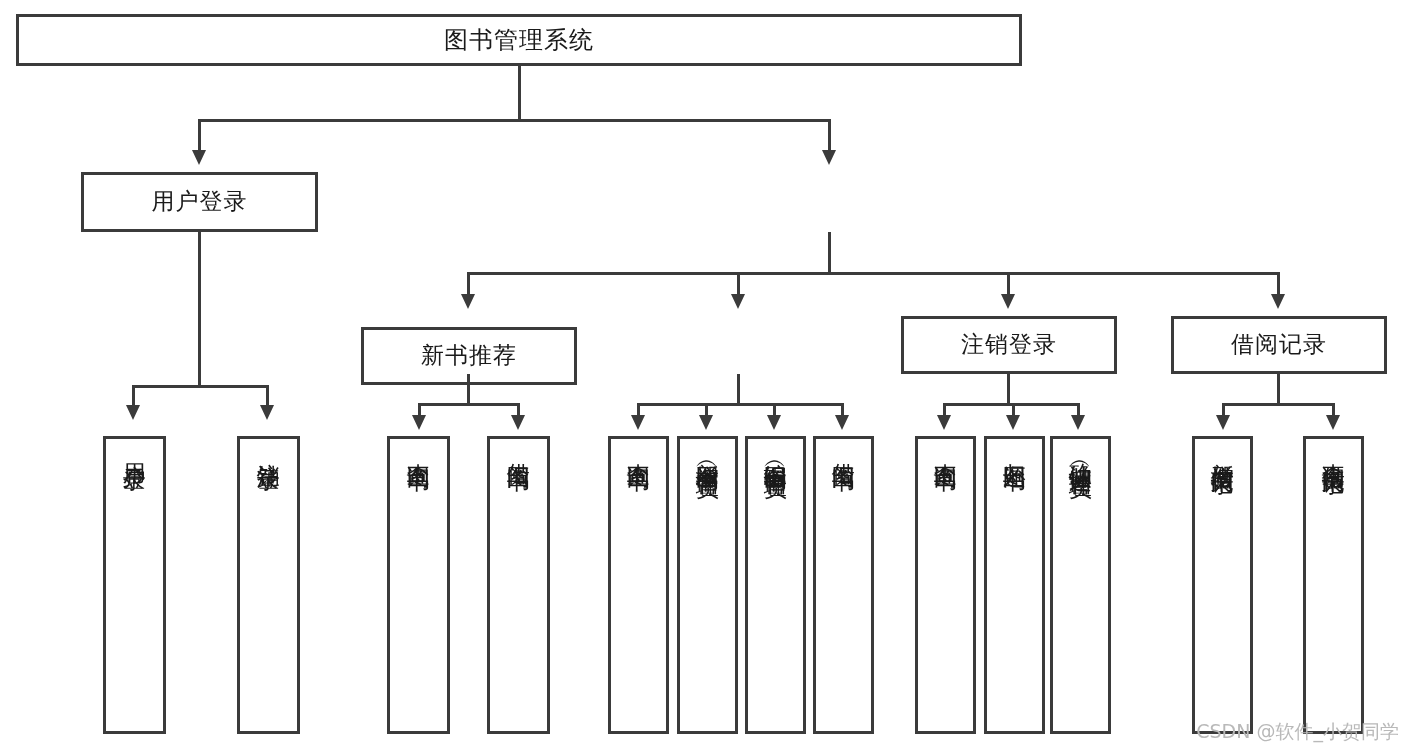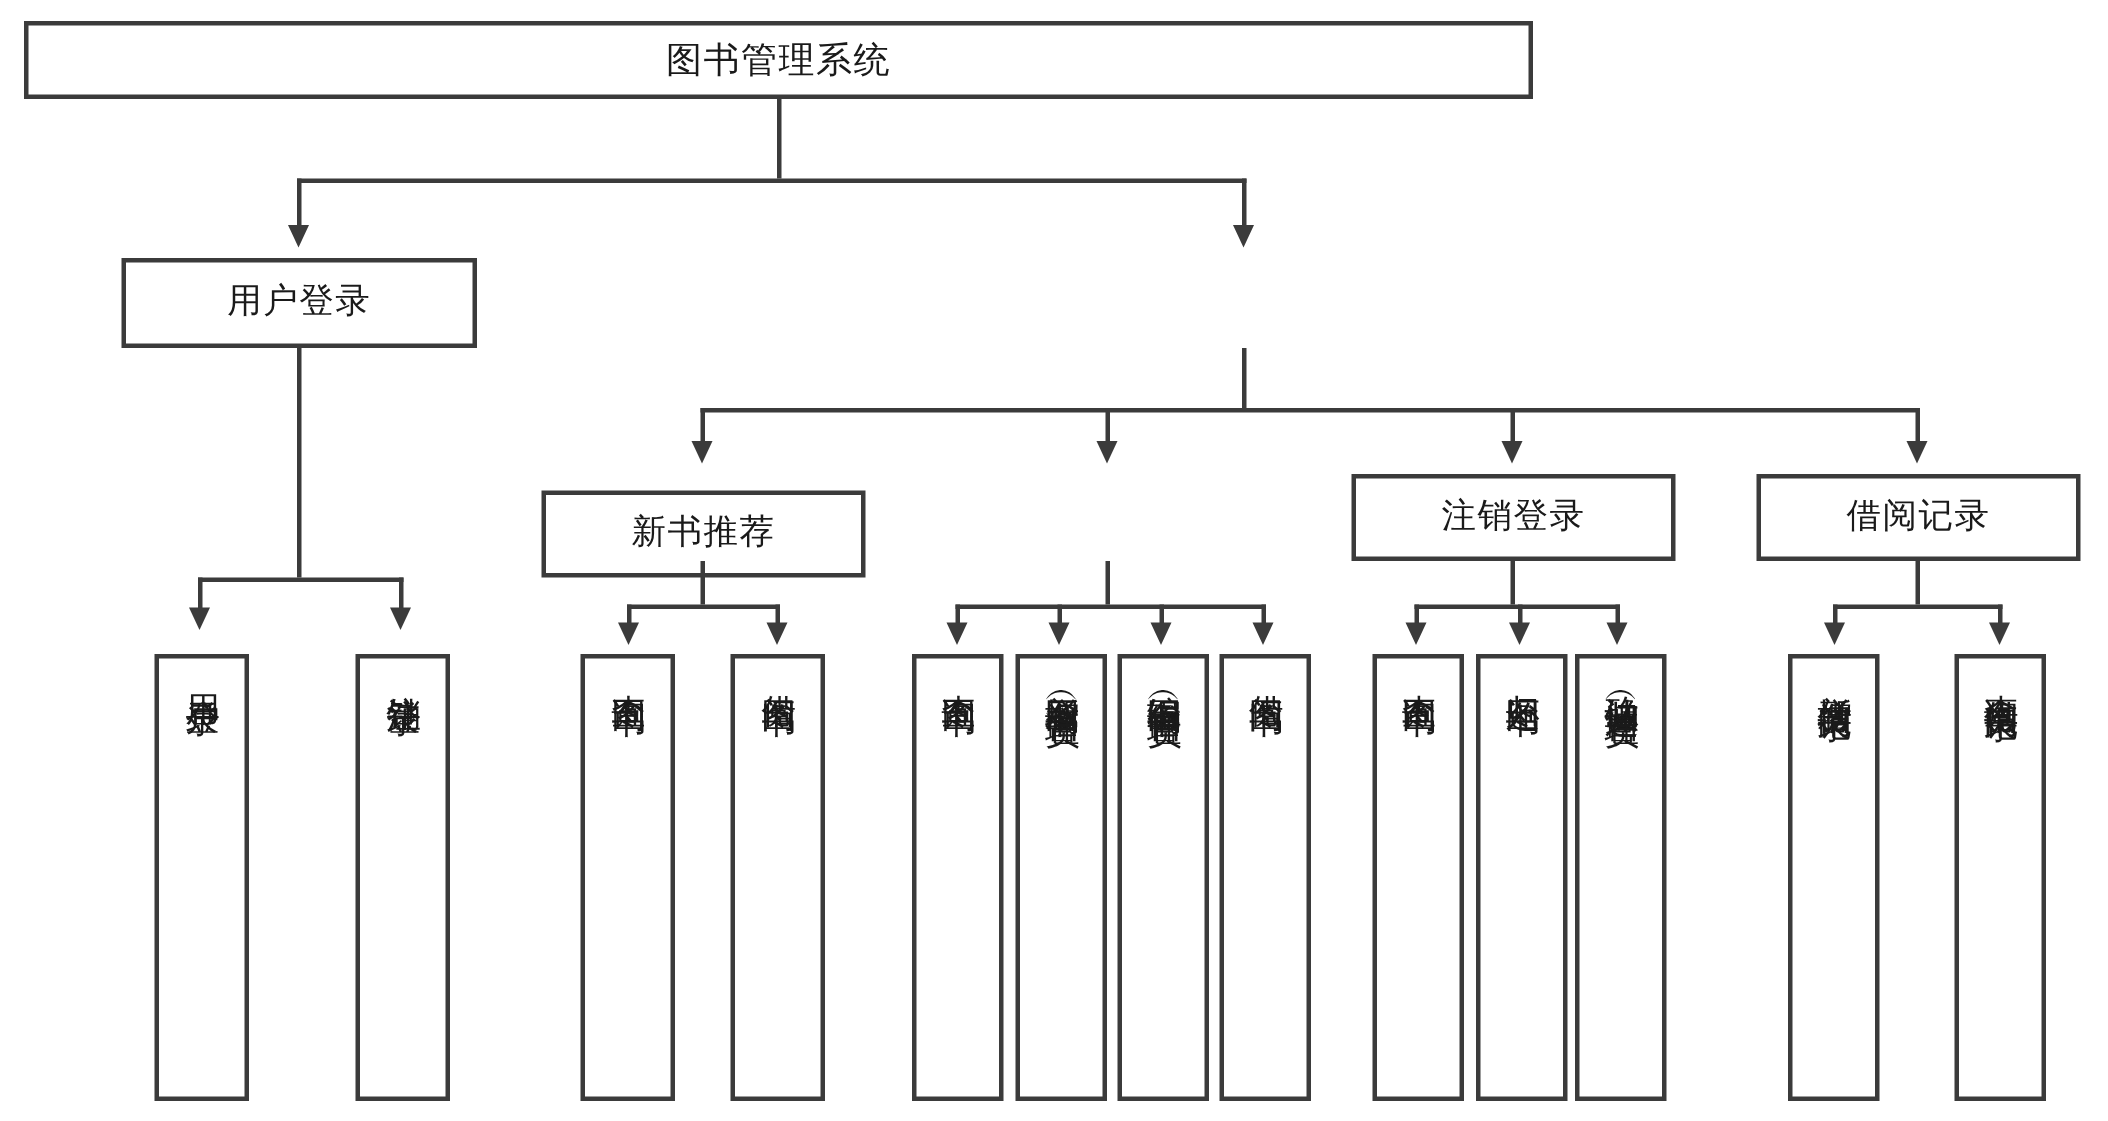--- a/index.html
+++ b/index.html
@@ -206,14 +206,15 @@
     <span class="vtext">确认归还（管理员）</span>
   </div>
 
   <div class="node v" style="left:1192px; top:436px; width:61px; height:298px;">
     <span class="vtext">新增借阅记录</span>
   </div>
   <div class="node v" style="left:1303px; top:436px; width:61px; height:298px;">
     <span class="vtext">查询借阅记录</span>
   </div>
 
+  <div id="watermark">CSDN @软件_小贺同学</div>
 
 </div>
 
 </body></html>

